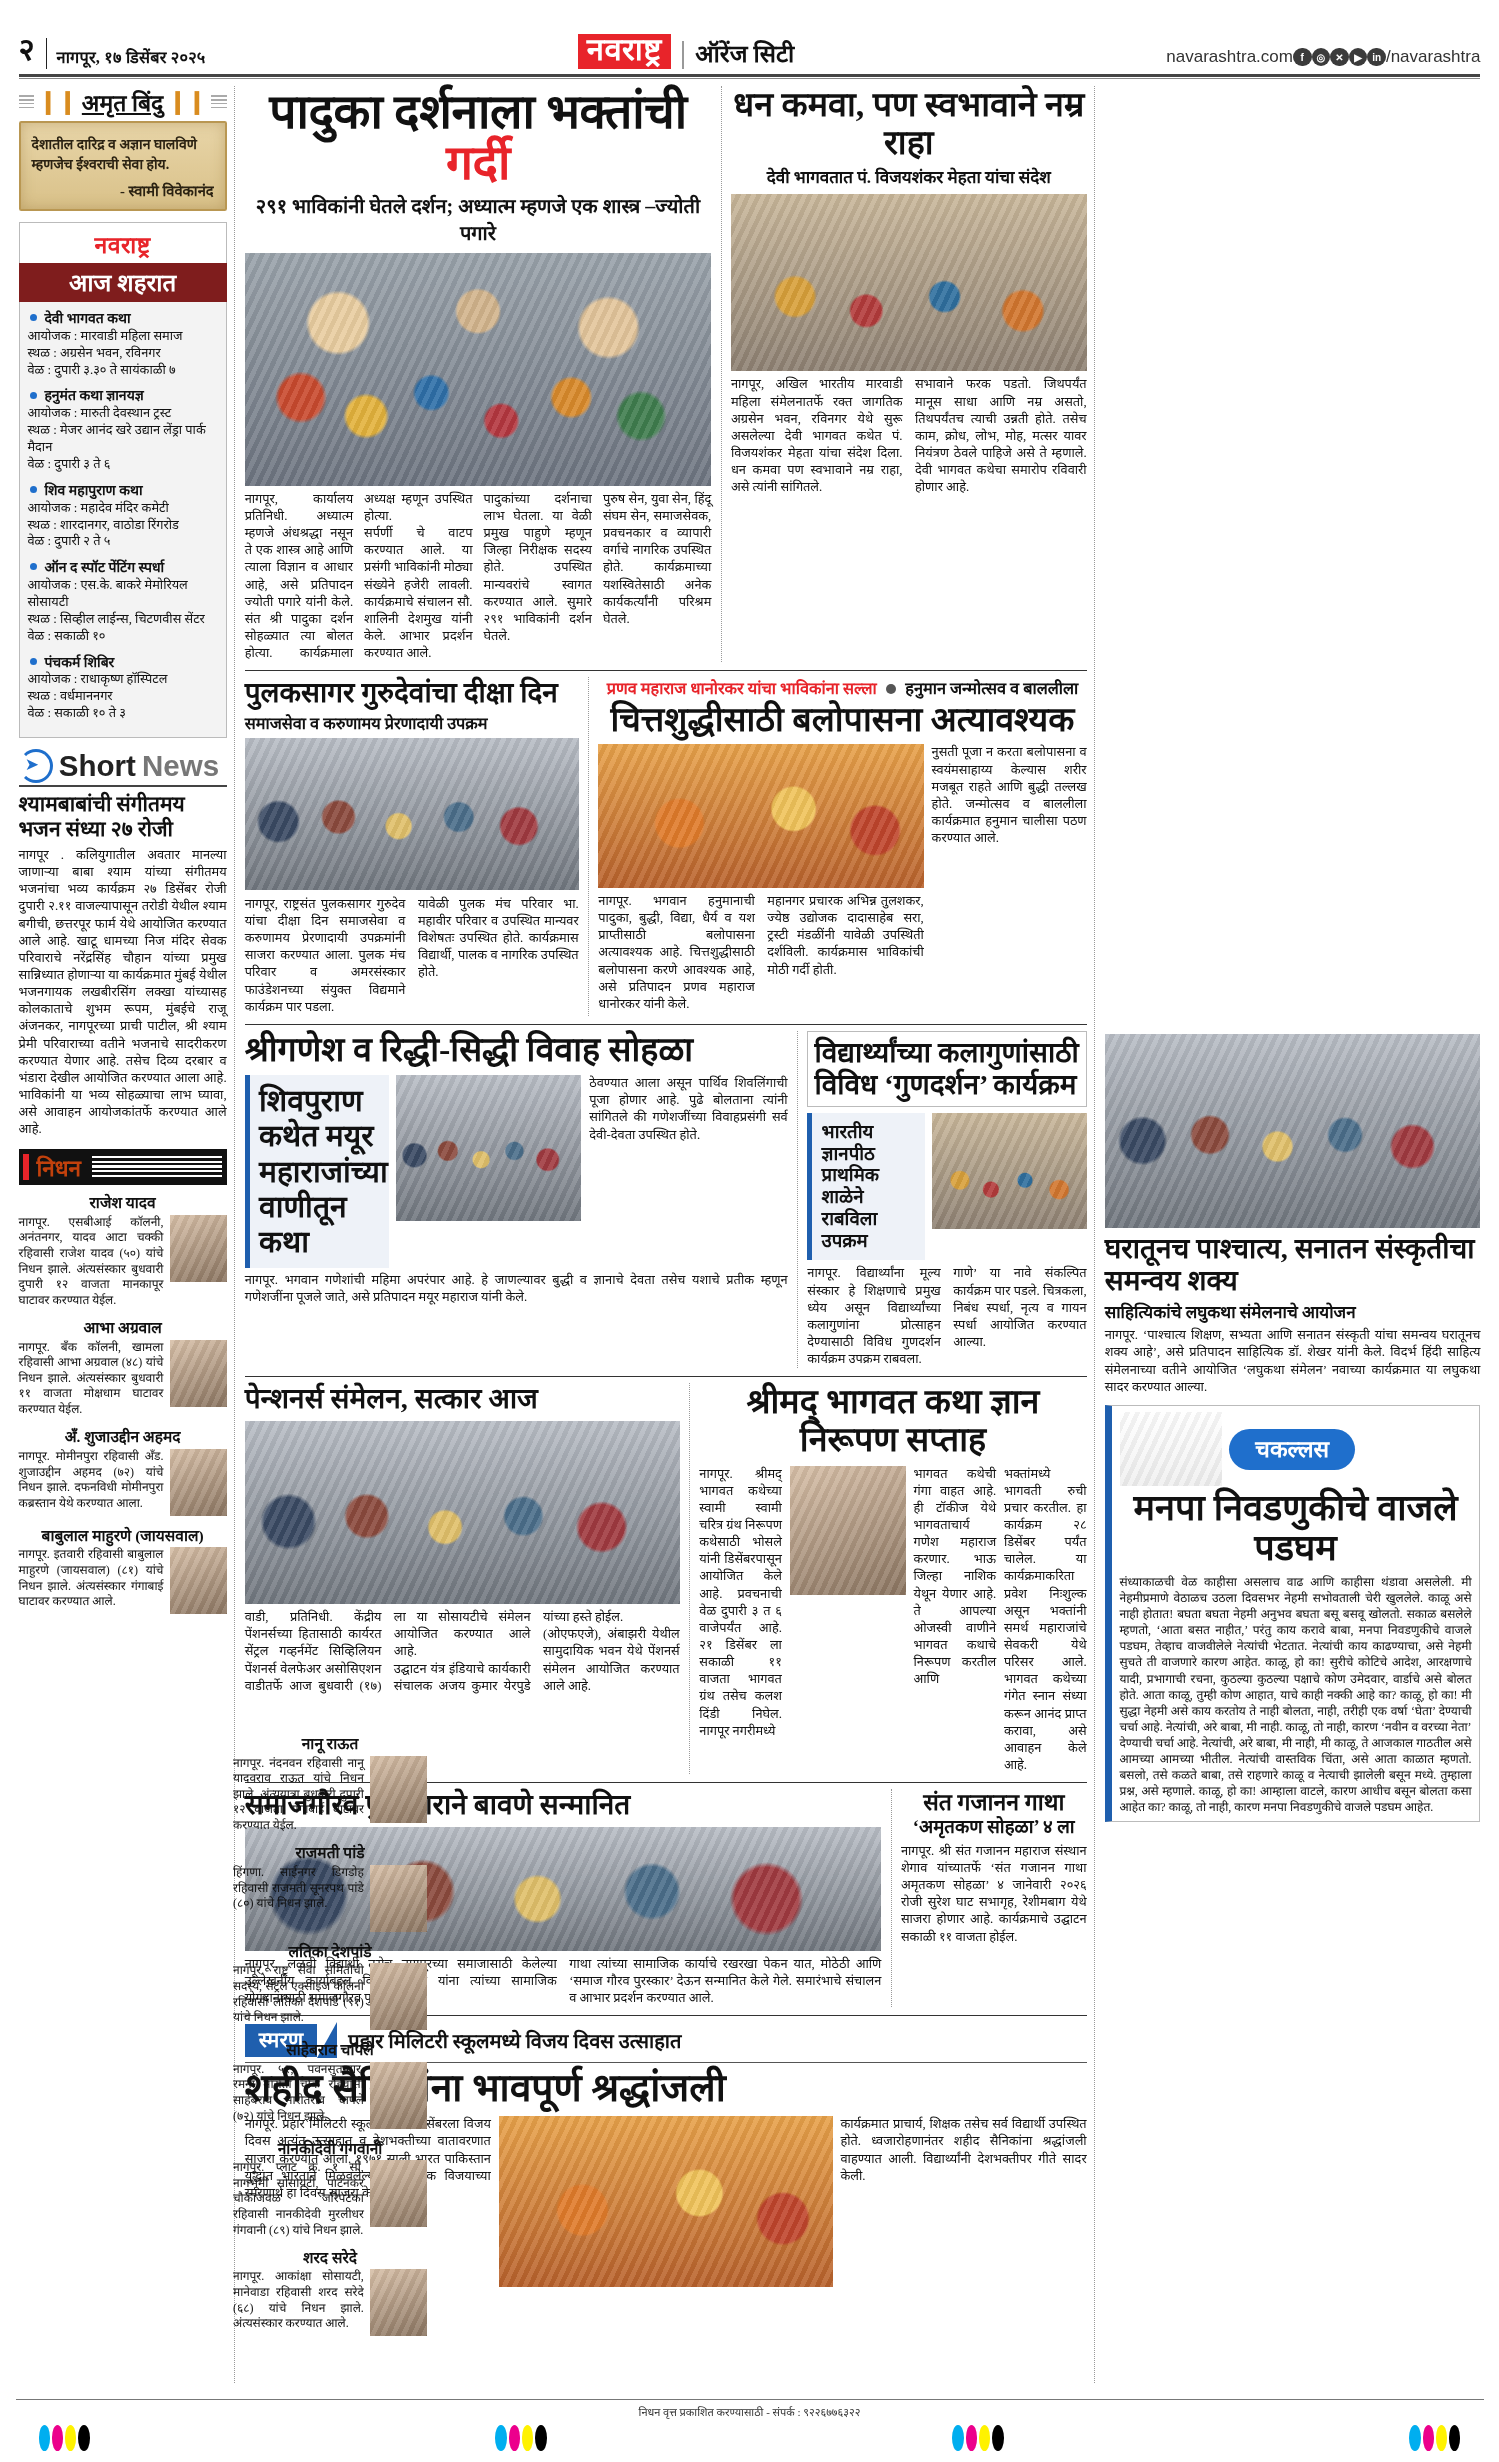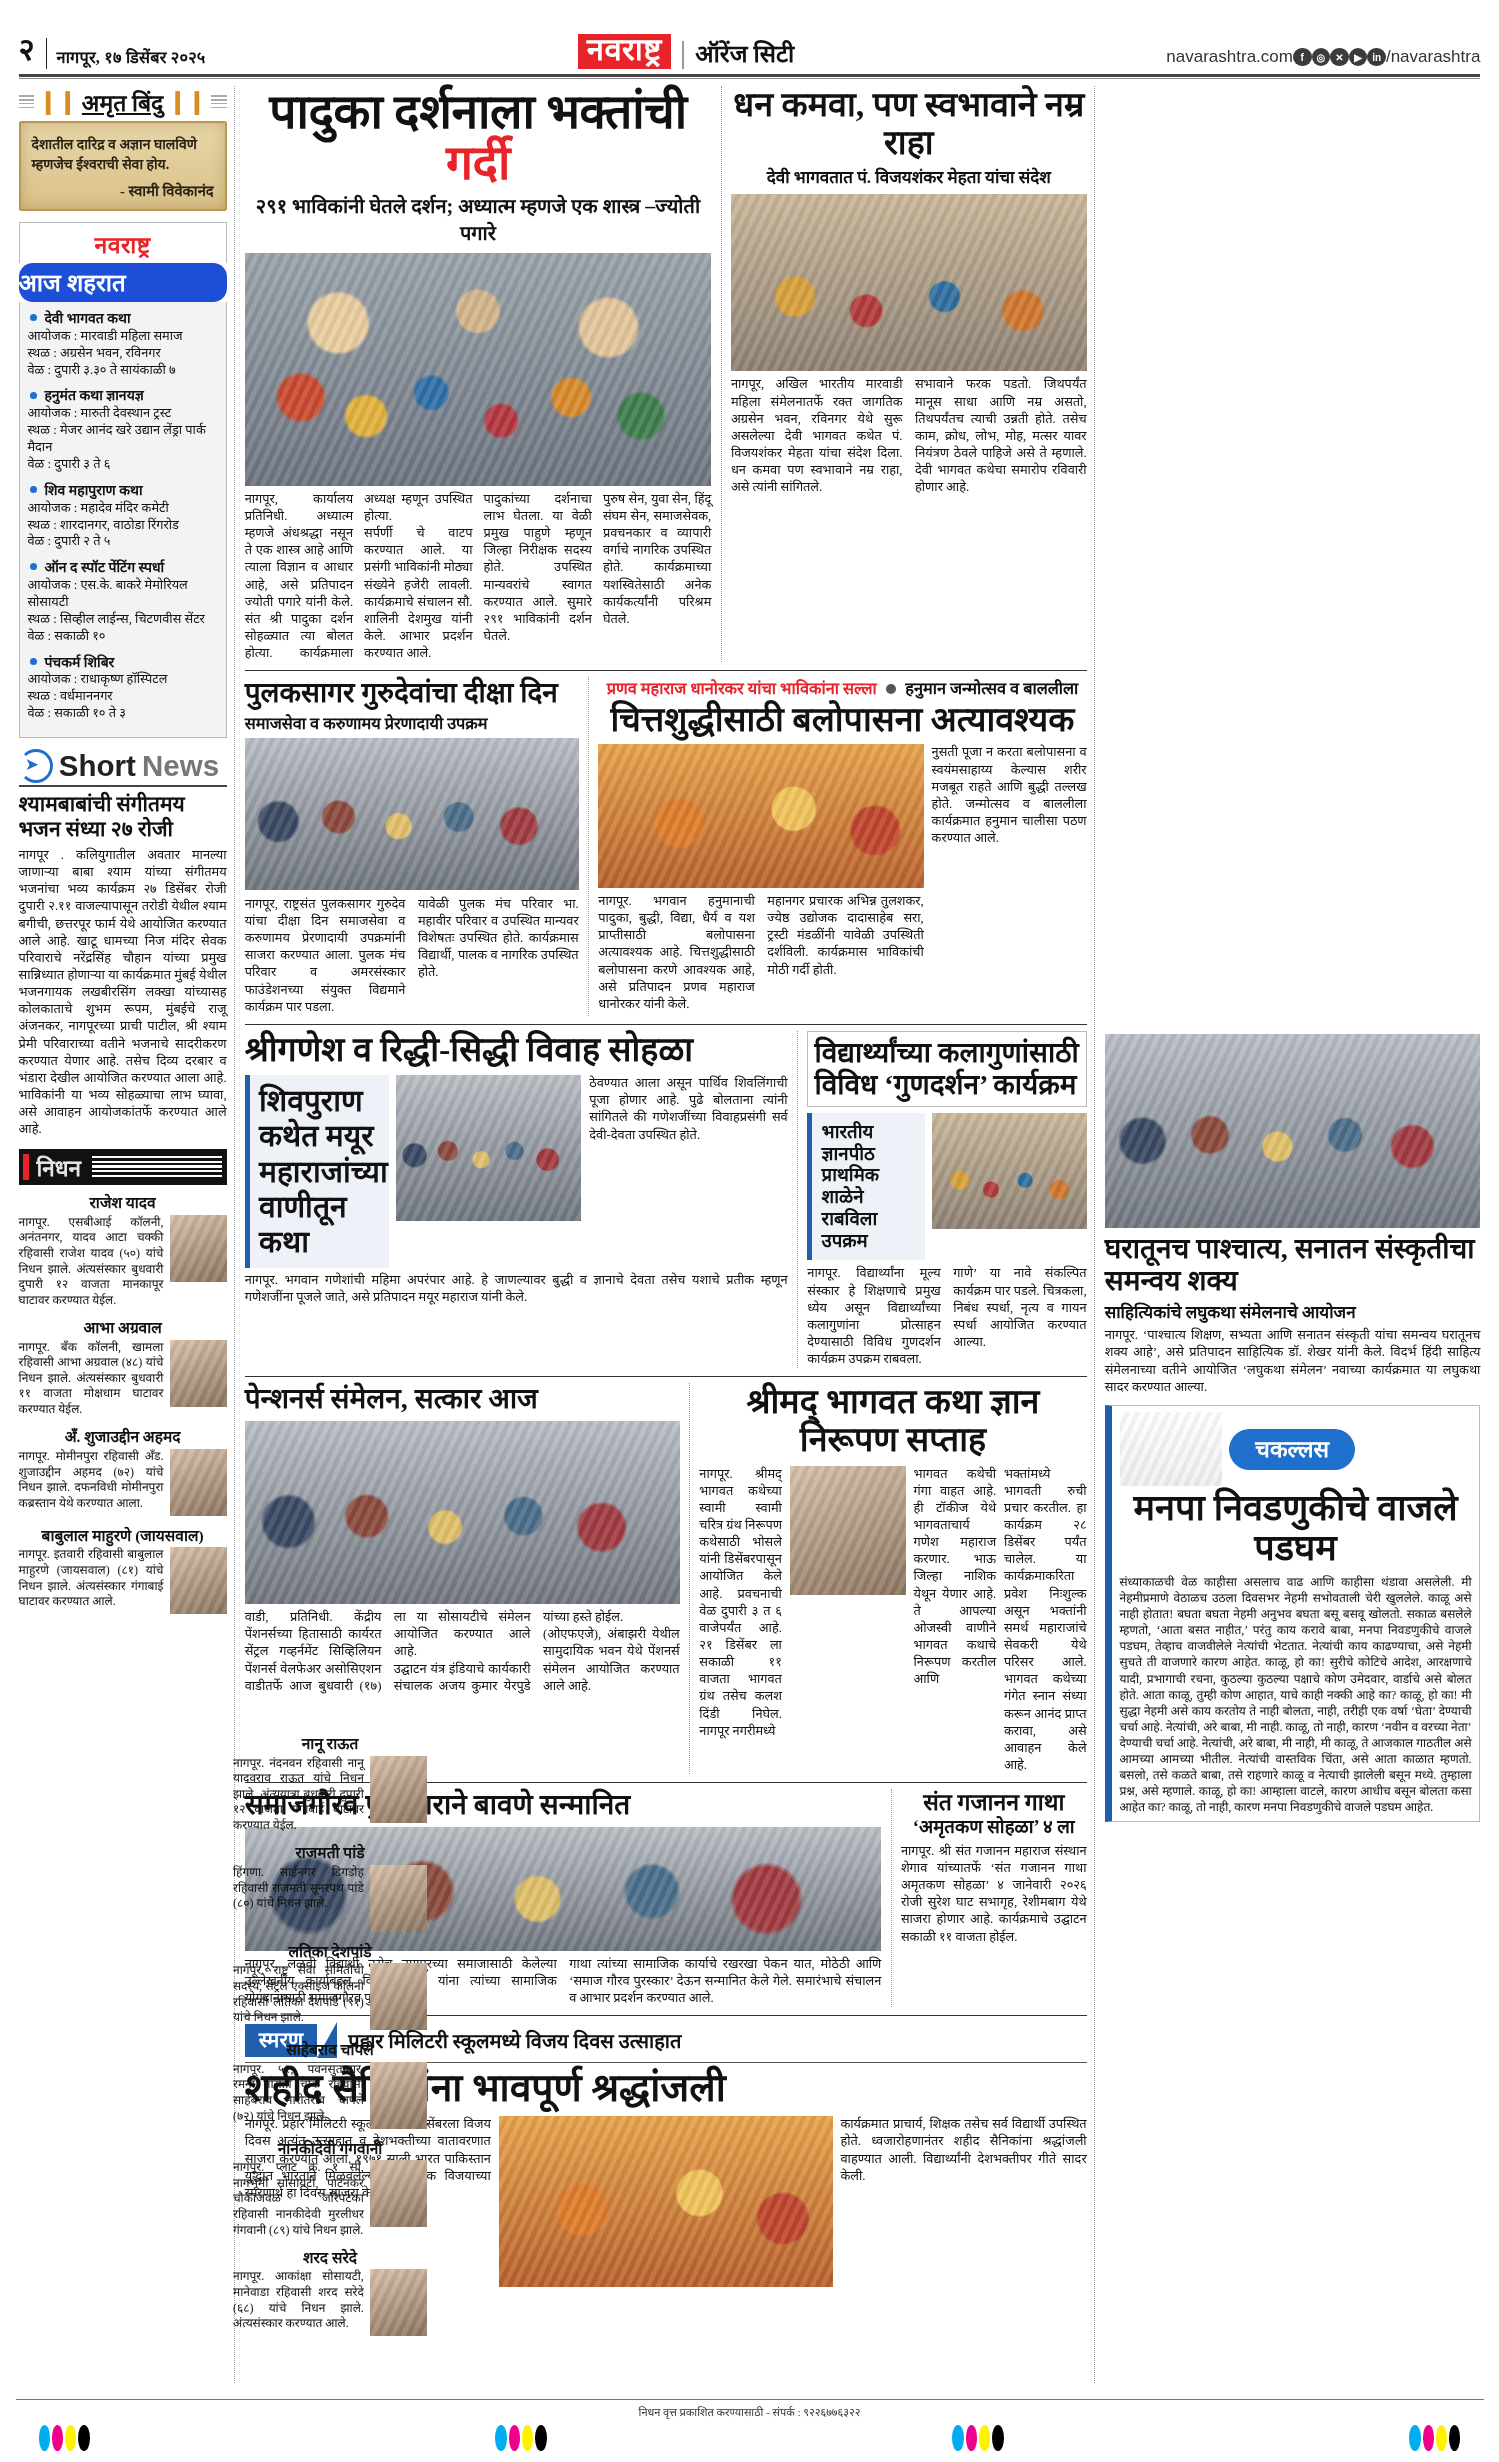--- a/index.html
+++ b/index.html
@@ -49,21 +49,21 @@
     border: 2.3px solid #b99752; border-radius: 2.3px;
     padding: 12.4px 11px 9.3px; position: relative; margin-bottom: 11px;
     box-shadow: inset 0 0 14px rgba(140,110,50,.35);
   }
   .scroll-text { font-size: 14px; line-height: 1.45; font-weight: 600; color: #2b2212; }
   .scroll-author { text-align: right; font-size: 14.7px; font-weight: 700; margin-top: 3.9px; color: #2b2212; }
 
   
   .nav-logo-box { border: 0.8px solid #bbb; border-bottom: none; text-align: center; padding: 4.7px 0 3.1px; }
   .nav-logo { color: #e8242a; font-size: 23px; font-weight: 700; letter-spacing: 0.4px; }
-  .aaj-bar { background: #1d4ed8; color: #fff; text-align: left; font-size: 24px; font-weight: 700; padding: 2.3px 0 3.9px; border-radius: 14px; }
+  .aaj-bar { background: #7f1d1d; color: #fff; text-align: center; font-size: 24px; font-weight: 700; padding: 2.3px 0 3.9px; }
   .aaj-body { border: 0.8px solid #bbb; border-top: none; background: #f3f3f3; padding: 6.2px 7.8px 7.8px; }
   .ev { margin-bottom: 7px; }
   .ev-title { font-size: 14px; font-weight: 700; padding-left: 17px; position: relative; margin-bottom: 0.8px; }
   .ev-title::before { content: ""; position: absolute; left: 3.1px; top: 6.2px; width: 7px; height: 7px;
                       border-radius: 50%; background: #1f6fcc; }
   .ev-line { font-size: 12.8px; line-height: 1.32; }
 
   
   .sn-head { display: flex; align-items: center; gap: 6.2px; margin: 11px 0 1.6px; }
   .sn-icon { width: 34px; height: 34px; border: 3.9px solid #1f6fcc; border-radius: 50%;
@@ -130,21 +130,21 @@
 
   
   .box { border: 0.8px solid #aaa; padding: 6.2px; }
   .box-blue { border-left: 5.4px solid #1f5fae; background: #eef2f8; padding: 7.8px 9.3px; }
   .tagbar { display: inline-block; background: #1f5fae; color: #fff; font-size: 21px;
             font-weight: 700; padding: 1.6px 14px 3.9px; }
   .tagbar-sk { width: 0; height: 0; border-style: solid; border-width: 0 0 36px 20px;
                border-color: transparent transparent #1f5fae transparent; }
   .pill { display: inline-block; background: #1f6fcc; color: #fff; font-size: 23px; font-weight: 700;
           padding: 3.1px 26px 6.2px; border-radius: 31px; }
-  .nidhan-bar { background: #111; color: #e5e5e5; display: flex; align-items: center; padding: 2.3px 0; }
+  .nidhan-bar { background: #111; color: #c2410c; display: flex; align-items: center; padding: 2.3px 0; }
   .nidhan-red { width: 5.4px; height: 26px; background: #e8242a; margin: 0 7.8px 0 4.7px; }
   .nidhan-txt { font-size: 22.5px; font-weight: 700; }
   .nidhan-hatch { flex: 1; height: 22px; margin: 0 4.7px 0 11px;
                   background: repeating-linear-gradient(#fff 0 2.3px, #111 2.3px 4.7px); }
   .ob { margin-bottom: 7.8px; }
   .ob-name { font-size: 15.5px; font-weight: 700; text-align: center; margin-bottom: 1.6px; }
   .ob-row { display: flex; gap: 6.2px; }
   .ob-txt { flex: 1; font-size: 12px; line-height: 1.3; text-align: justify; }
   .ob-img { width: 57px; height: 67px; flex: none; }
 

